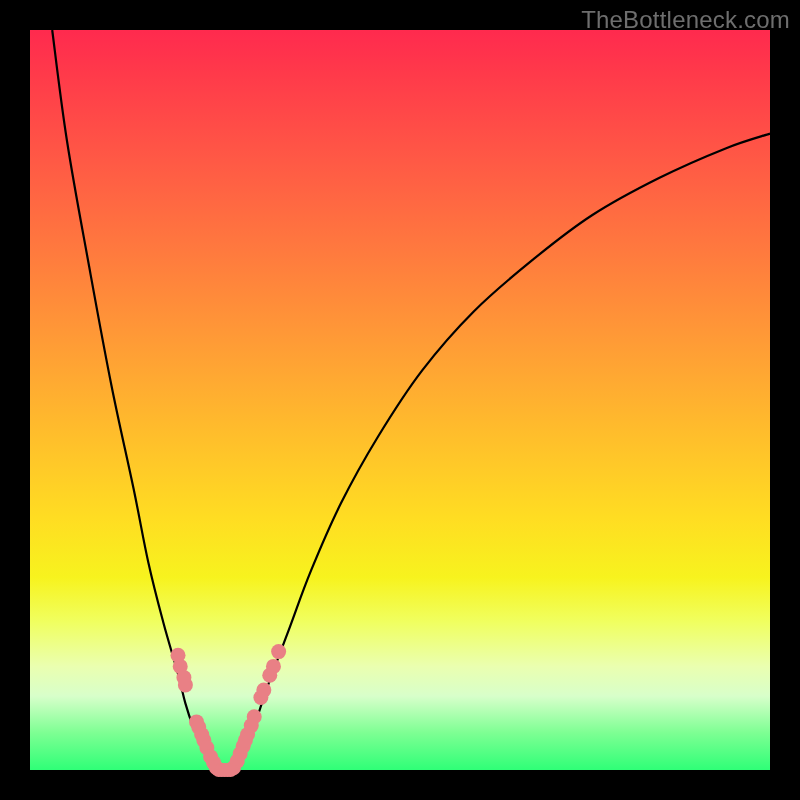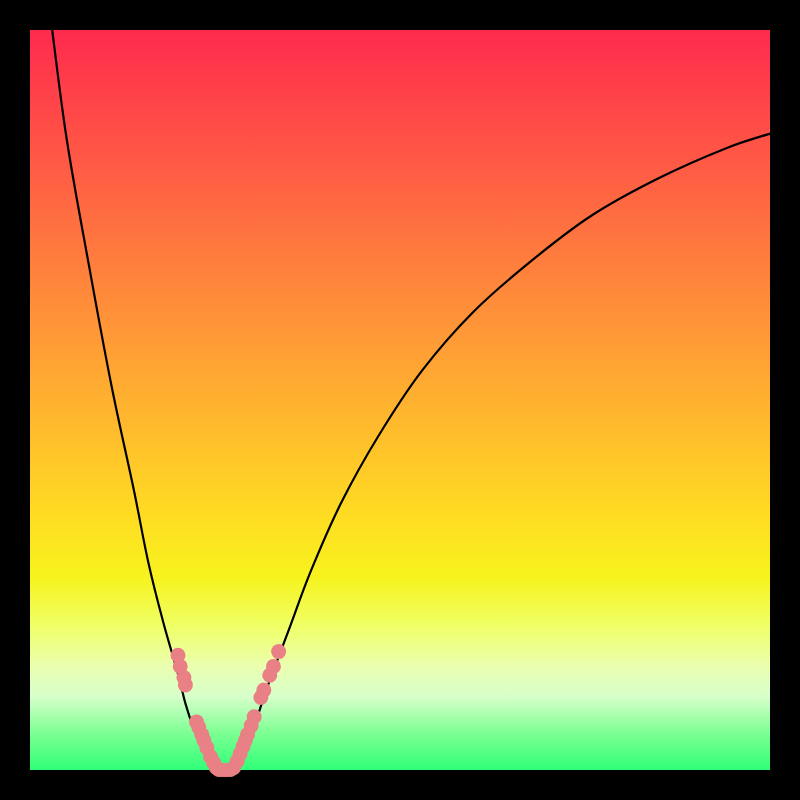--- a/index.html
+++ b/index.html
@@ -104,13 +104,14 @@
         <circle cx="243.46" cy="636.40" r="7.5" class="dot"></circle>
         <circle cx="248.64" cy="621.60" r="7.5" class="dot"></circle>
         <circle cx="188.70" cy="740.00" r="7" class="dot"></circle>
         <circle cx="191.66" cy="740.00" r="7" class="dot"></circle>
         <circle cx="194.62" cy="740.00" r="7" class="dot"></circle>
         <circle cx="197.58" cy="740.00" r="7" class="dot"></circle>
         <circle cx="200.54" cy="740.00" r="7" class="dot"></circle>
       </g>
   </svg>
 
+  <div class="watermark">TheBottleneck.com</div>
 </div>
 
 </body></html>

